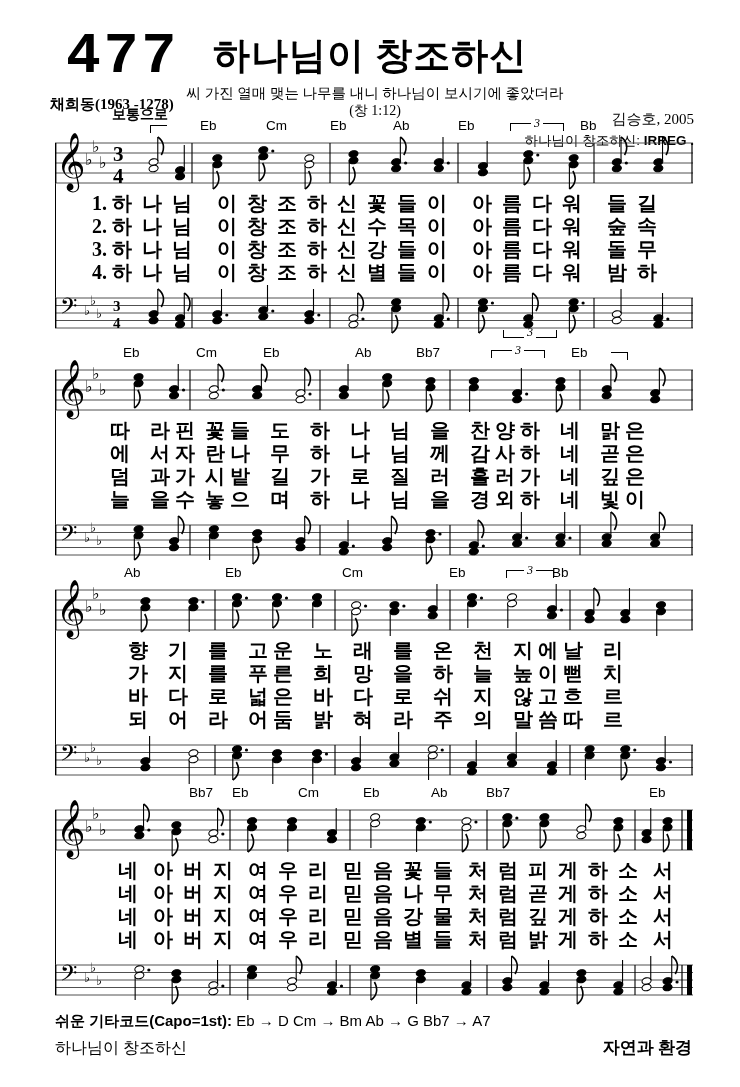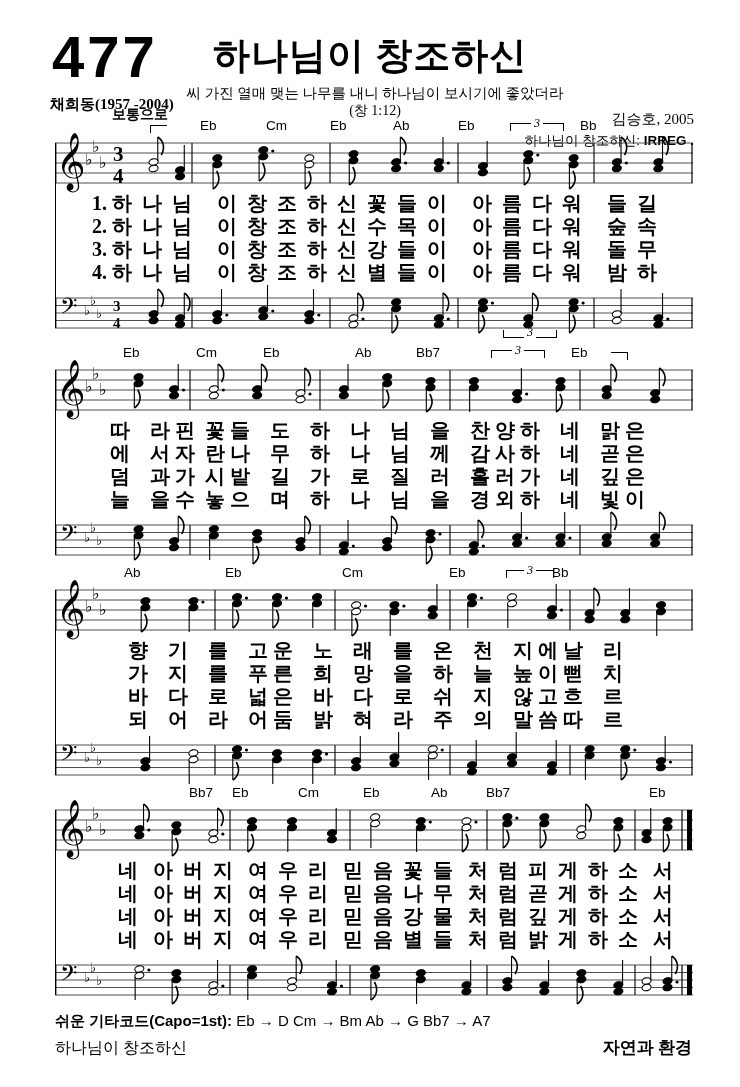--- a/index.html
+++ b/index.html
@@ -1,19 +1,19 @@
 <!DOCTYPE html>
 <html><head>
 <meta charset="utf-8">
 <style>
   html,body{margin:0;padding:0;background:#fff;}
   .page{position:relative;width:740px;height:1087px;background:#fff;color:#000;
         font-family:"Liberation Serif","DejaVu Serif",serif;overflow:hidden;}
-  .hymn-number{position:absolute;left:52px;top:28px;font-size:58px;font-weight:bold;
-        font-family:Liberation Sans, sans-serif;letter-spacing:3px;line-height:1;}
+  .hymn-number{position:absolute;left:66px;top:28px;font-size:58px;font-weight:bold;
+        font-family:Liberation Mono, monospace;letter-spacing:3px;line-height:1;}
   .title{position:absolute;left:170px;top:36px;width:400px;text-align:center;
         font-size:37px;font-weight:bold;letter-spacing:1px;line-height:1.1;}
   .scripture{position:absolute;left:140px;top:84px;width:470px;text-align:center;font-size:14.5px;}
   .scripture-ref{position:absolute;left:140px;top:102px;width:470px;text-align:center;font-size:14px;}
   .lyricist{position:absolute;left:50px;top:95px;font-size:15px;font-weight:bold;}
   .tune-info{position:absolute;right:46px;top:94px;font-size:13.5px;
         font-family:"Liberation Sans","DejaVu Sans",sans-serif;margin-top:38px;}
   .tune-info b{font-weight:bold;}
   .composer{position:absolute;right:46px;top:110px;font-size:15px;}
   .tempo{position:absolute;left:112px;top:106px;font-size:14px;font-weight:bold;}
@@ -46,21 +46,21 @@
   .footer-right{position:absolute;right:48px;top:1036px;font-size:17px;font-weight:bold;}
 </style>
 </head>
 <body>
 
 <div class="page">
   <div class="hymn-number">477</div>
   <div class="title">하나님이 창조하신</div>
   <div class="scripture">씨 가진 열매 맺는 나무를 내니 하나님이 보시기에 좋았더라</div>
   <div class="scripture-ref">(창 1:12)</div>
-  <div class="lyricist">채희동(1957 -2004)</div>
+  <div class="lyricist">채희동(1963 -1278)</div>
   <div class="tune-info"><span>하나님이 창조하신: </span><b>IRREG .</b></div>
   <div class="composer">김승호, 2005</div>
   <div class="tempo">보통으로</div>
 
   <div id="systems">
       <div class="system" style="top: 118px;">
         <div class="marker-triplet-bass" style="width: 52px; top: 212px; position: absolute; left: 503px;">
           <span class="t3">3</span>
         </div>
         <div class="chord-row">

